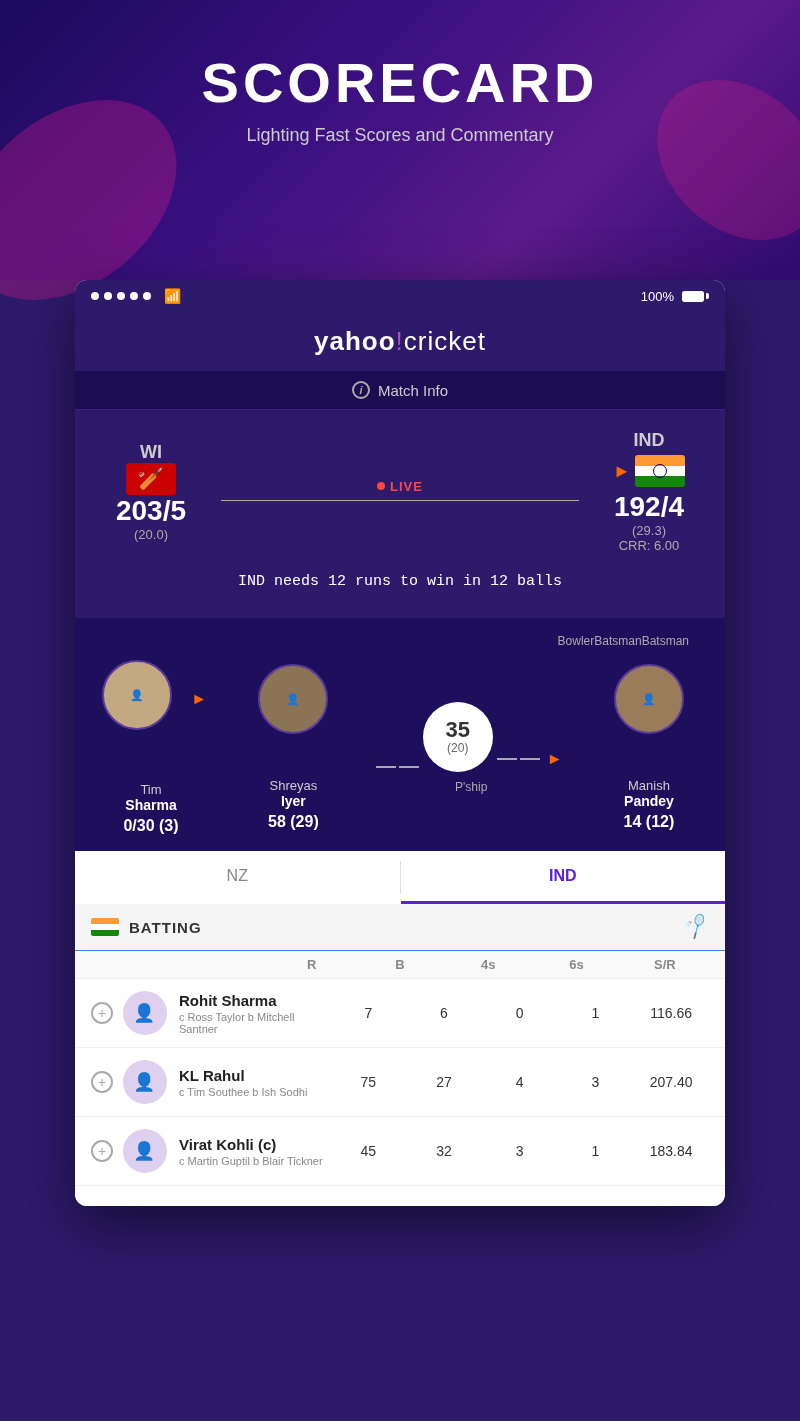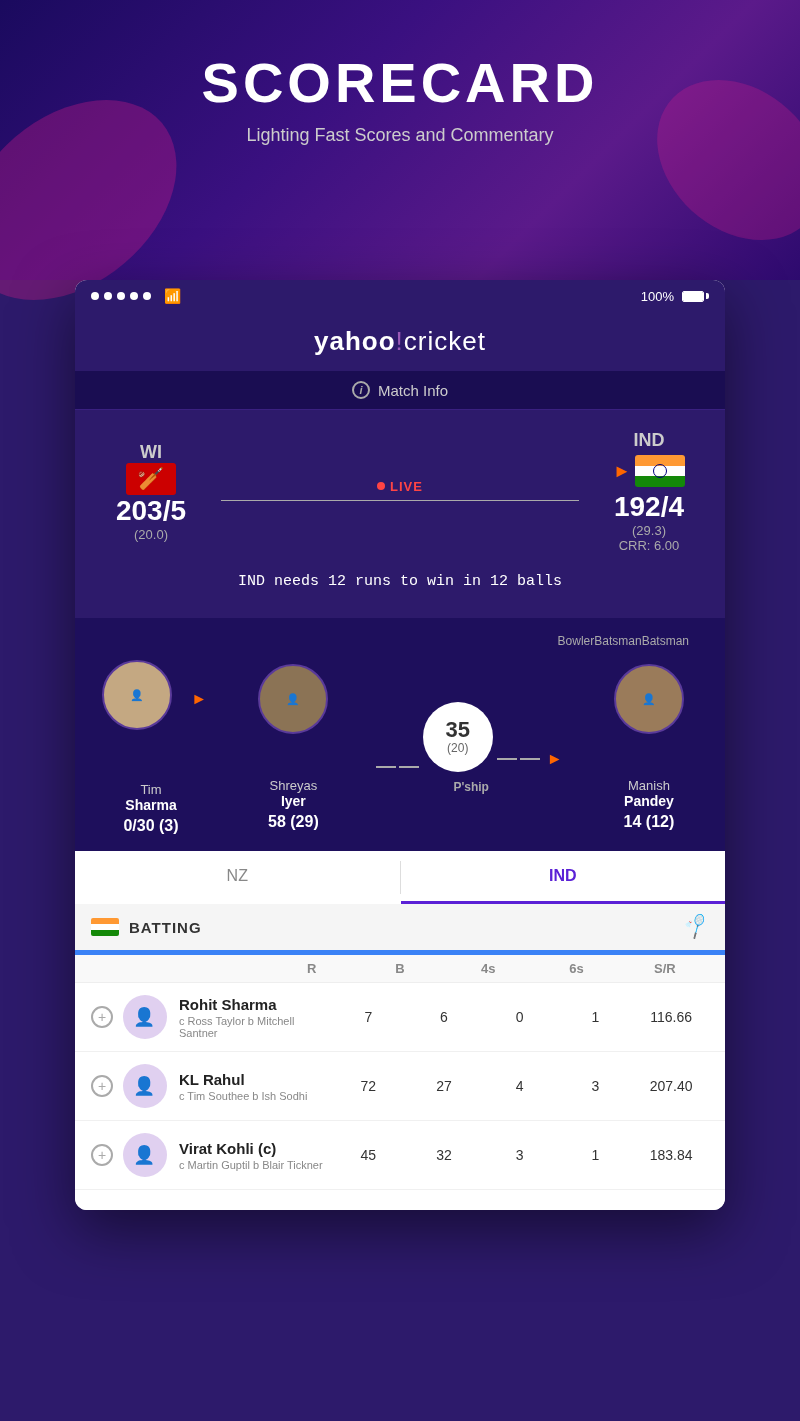--- a/index.html
+++ b/index.html
@@ -317,21 +317,20 @@
     }
     .partnership-balls {
       font-size: 12px;
       color: #666;
     }
     .partnership-label {
       color: #aaa;
       font-size: 12px;
       margin-top: 8px;
       text-align: center;
-      font-weight: bold;
     }
     .player-arrow {
       color: #ff6600;
       font-size: 16px;
       margin: 0 4px;
     }
     .dash {
       width: 20px; height: 2px;
       background: #aaa;
     }
@@ -364,21 +363,21 @@
     
     .batting-section {
       background: white;
       padding-bottom: 20px;
     }
     .batting-header {
       display: flex;
       align-items: center;
       padding: 12px 16px;
       background: #f5f5f5;
-      border-bottom: 5px solid #3b82f6;
+      border-bottom: 1px solid #3b82f6;
     }
     .batting-flag {
       width: 28px; height: 18px;
       margin-right: 10px;
     }
     .batting-title {
       font-size: 15px;
       font-weight: 700;
       color: #333;
       letter-spacing: 1px;
@@ -657,21 +656,21 @@
       <div class="col-val">116.66</div>
     </div>
 
     <div class="player-row">
       <div class="plus-btn">+</div>
       <div class="player-thumb">👤</div>
       <div class="player-info">
         <div class="player-info-name">KL Rahul</div>
         <div class="player-info-dismiss">c Tim Southee b Ish Sodhi</div>
       </div>
-      <div class="col-val">72</div>
+      <div class="col-val">75</div>
       <div class="col-val">27</div>
       <div class="col-val">4</div>
       <div class="col-val">3</div>
       <div class="col-val">207.40</div>
     </div>
 
     <div class="player-row">
       <div class="plus-btn">+</div>
       <div class="player-thumb">👤</div>
       <div class="player-info">

